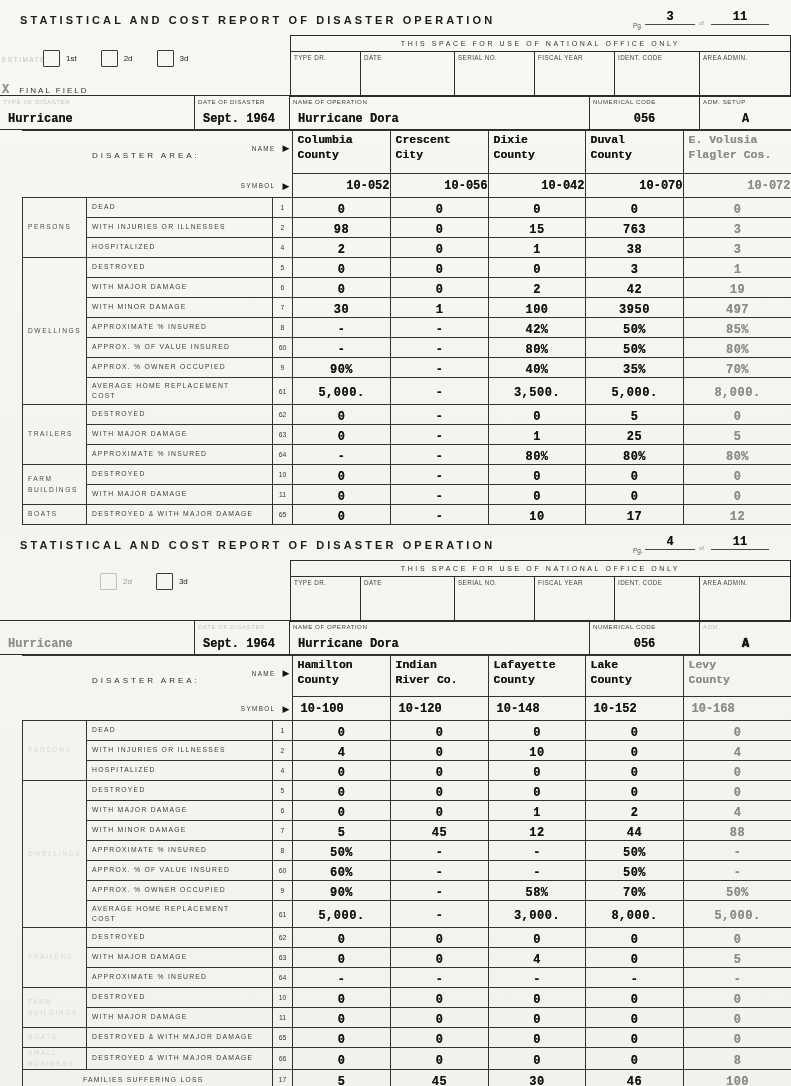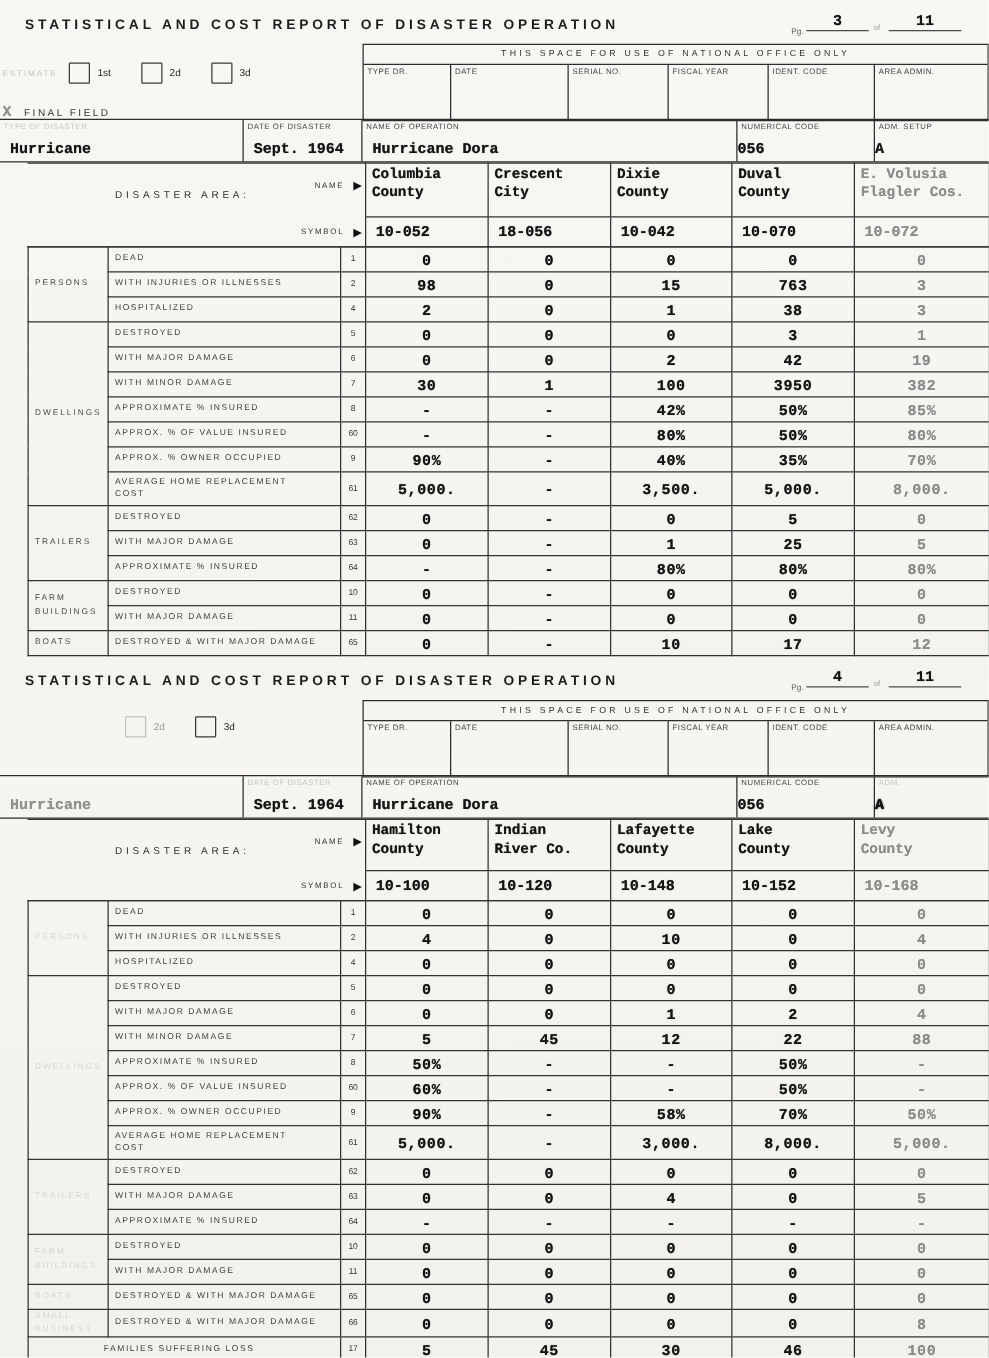--- a/index.html
+++ b/index.html
@@ -40,21 +40,21 @@
   .cb-label{font-size:8px;color:#222;margin-right:18px;}
   .finalrow{position:absolute;display:flex;align-items:center;gap:10px;}
   .final-label{font-size:8px;letter-spacing:2px;color:#333;}
 
   .inforow{position:absolute;left:0;width:791px;display:flex;
     border-top:1.6px solid #2c2c2c;border-bottom:1.6px solid #2c2c2c;box-sizing:border-box;}
   .icell{position:relative;border-right:1.3px solid #2c2c2c;box-sizing:border-box;height:100%;}
   .icell:last-child{border-right:none;}
   .ilabel{position:absolute;top:2px;left:3px;font-size:6.2px;letter-spacing:.5px;color:#444;white-space:nowrap;}
   .ival{position:absolute;bottom:3px;left:8px;white-space:nowrap;margin-top:16px;}
-  .ival.center{left:0;right:0;}
+  .ival.center{left:0;right:0;text-align:center;}
 
   table{border-collapse:collapse;table-layout:fixed;}
   .band,.dtable{margin-left:22px;width:769px;}
   .band td,.dtable td{border:1.2px solid #333;box-sizing:border-box;padding:0;overflow:hidden;}
   .band{position:absolute;}
   .band .acorner{border-left:none;border-bottom:1.4px solid #2c2c2c;position:relative;}
   .aname{white-space:pre-line;padding:2px 2px 0 5px !important;vertical-align:top;
     font-size:11.5px;line-height:1.3;}
   .asym{padding:1px 0 1px 8px !important;font-size:12px;}
   .darea-label{position:absolute;left:70px;top:20px;font-size:8px;letter-spacing:3px;color:#2e2e2e;white-space:nowrap;}
@@ -89,21 +89,21 @@
         <div class="office-fields">
           <div class="ofield" style="width: 70px;"><span>TYPE DR.</span></div>
           <div class="ofield" style="width: 94px;"><span>DATE</span></div>
           <div class="ofield" style="width: 80px;"><span>SERIAL NO.</span></div>
           <div class="ofield" style="width: 80px;"><span>FISCAL YEAR</span></div>
           <div class="ofield" style="width: 85px;"><span>IDENT. CODE</span></div>
           <div class="ofield" style="width: 90px;"><span>AREA ADMIN.</span></div>
         </div>
       </div>
       <div class="est-label fadeB" style="left: 2px; top: 56px;">ESTIMATE</div>
-      <div class="cbrow" style="left: 55px; top: 50px;">
+      <div class="cbrow" style="left: 43px; top: 50px;">
         <span class="cb"></span>
         <span class="cb-label">1st</span>
         <span class="cb"></span>
         <span class="cb-label">2d</span>
         <span class="cb"></span>
         <span class="cb-label">3d</span>
       </div>
       <div class="finalrow" style="left: 2px; top: 83px;">
         <span class="typed fadeA">X</span>
         <span class="final-label">FINAL FIELD</span>
@@ -152,23 +152,23 @@
 County</td>
             <td class="aname typed">Crescent
 City</td>
             <td class="aname typed">Dixie
 County</td>
             <td class="aname typed">Duval
 County</td>
             <td class="aname typed c5">E. Volusia
 Flagler Cos.</td>
           </tr>
-          <tr style="height: 24px;">
+          <tr style="height: 24px; text-align: right;">
             <td class="asym typed">10-052</td>
-            <td class="asym typed">18-056</td>
+            <td class="asym typed">10-056</td>
             <td class="asym typed">10-042</td>
             <td class="asym typed">10-070</td>
             <td class="asym typed c5">10-072</td>
           </tr>
         </tbody>
       </table>
       <table class="dtable" style="top: 197px;">
         <colgroup>
           <col style="width: 64px;">
           <col style="width: 186px;">
@@ -227,21 +227,21 @@
             <td class="vcell"><span class="typed">42</span></td>
             <td class="vcell"><span class="typed c5">19</span></td>
           </tr>
           <tr>
             <td class="lcell"><span>WITH MINOR DAMAGE</span></td>
             <td class="ncell">7</td>
             <td class="vcell"><span class="typed">30</span></td>
             <td class="vcell"><span class="typed">1</span></td>
             <td class="vcell"><span class="typed">100</span></td>
             <td class="vcell"><span class="typed">3950</span></td>
-            <td class="vcell"><span class="typed c5">382</span></td>
+            <td class="vcell"><span class="typed c5">497</span></td>
           </tr>
           <tr>
             <td class="lcell"><span>APPROXIMATE % INSURED</span></td>
             <td class="ncell">8</td>
             <td class="vcell"><span class="typed">-</span></td>
             <td class="vcell"><span class="typed">-</span></td>
             <td class="vcell"><span class="typed">42%</span></td>
             <td class="vcell"><span class="typed">50%</span></td>
             <td class="vcell"><span class="typed c5">85%</span></td>
           </tr>
@@ -475,21 +475,21 @@
             <td class="vcell"><span class="typed">1</span></td>
             <td class="vcell"><span class="typed">2</span></td>
             <td class="vcell"><span class="typed c5">4</span></td>
           </tr>
           <tr>
             <td class="lcell"><span>WITH MINOR DAMAGE</span></td>
             <td class="ncell">7</td>
             <td class="vcell"><span class="typed">5</span></td>
             <td class="vcell"><span class="typed">45</span></td>
             <td class="vcell"><span class="typed">12</span></td>
-            <td class="vcell"><span class="typed">22</span></td>
+            <td class="vcell"><span class="typed">44</span></td>
             <td class="vcell"><span class="typed c5">88</span></td>
           </tr>
           <tr>
             <td class="lcell"><span>APPROXIMATE % INSURED</span></td>
             <td class="ncell">8</td>
             <td class="vcell"><span class="typed">50%</span></td>
             <td class="vcell"><span class="typed">-</span></td>
             <td class="vcell"><span class="typed">-</span></td>
             <td class="vcell"><span class="typed">50%</span></td>
             <td class="vcell"><span class="typed c5">-</span></td>

